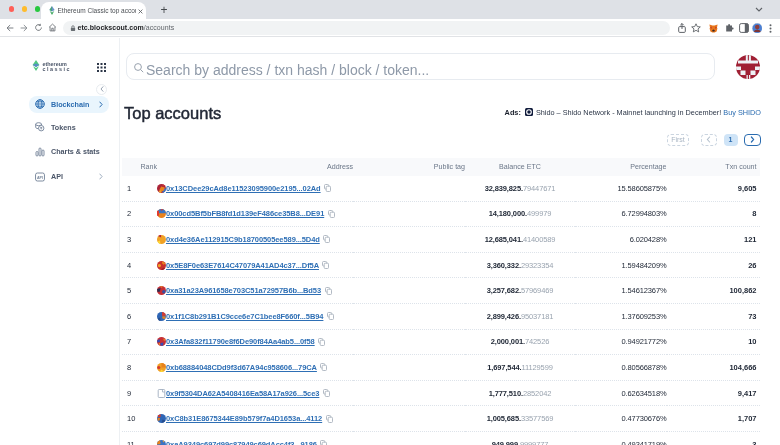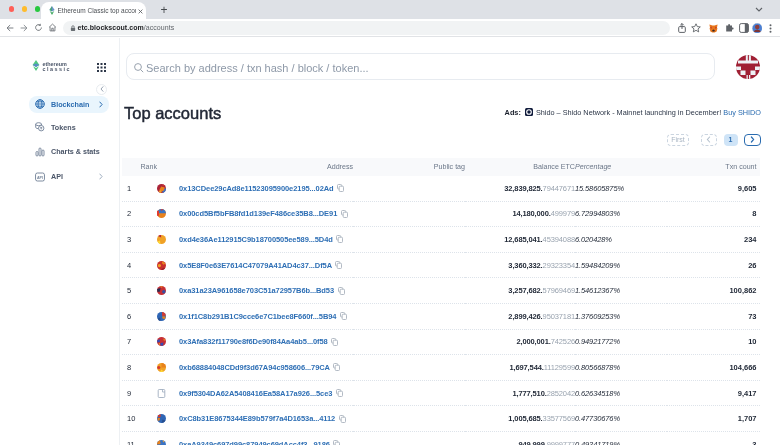--- a/index.html
+++ b/index.html
@@ -35,47 +35,47 @@
 .nav svg.chev { margin-left:auto; margin-right:6px; }
 #nav1 { top:57.5px; background:#e9f5fd; color:#2b6cb0; }
 
 #nav2 { top:80.5px;text-align:right; }
 #nav3 { top:105px;text-align:center; }
 #nav4 { top:130px; }
 
 
 #search { position:absolute; left:126px; top:14.5px; width:589px; height:27px;
   border:1px solid #e7ebf0; border-radius:8px; }
-#search .ph { position:absolute; left:19px; top:8.8px; font-size:11px; color:#8e99a8; }
+#search .ph { position:absolute; left:19px; top:8.8px; font-size:14px; color:#8e99a8; }
 #caplogo { position:absolute; left:736px; top:17px; }
 #heading { position:absolute; left:124px; top:66px; font-size:16.5px; font-weight:normal; -webkit-text-stroke:0.45px #222836; color:#222836; letter-spacing:0px; }
 #adsrow { position:absolute; right:19px; top:69.5px; font-size:7.3px; letter-spacing:0px; color:#1a202c;
   display:flex; align-items:center; }
 #adsrow .buy { color:#2b6cb0; }
 #pager { position:absolute; top:95.5px; right:19.5px; display:flex; }
 .pbtn { height:12.5px; border-radius:4px; font-size:7px; display:flex; align-items:center; justify-content:center; }
 #pfirst { width:22px; border:1px dashed #cbd5e0; color:#aab6c4; margin-right:11.5px; }
 #pprev  { width:16px; border:1px dashed #cbd5e0; color:#aab6c4; margin-right:7px; }
 #pone   { width:14px; background:#cfe4f7; color:#2b6cb0; font-weight:bold; margin-right:6.5px; }
 #pnext  { width:16.5px; border:1.3px solid #2b6cb0; color:#2b6cb0; border-radius:4px; }
 
 
 #tbl { position:absolute; left:122px; top:120px; width:638px; border-collapse:collapse; table-layout:fixed; }
 #tbl th { background:#f8f9fb; height:17.5px; font-size:7.1px; color:#6b7788; font-weight:normal; text-align:right; }
 #tbl td { height:25.6px; border-bottom:1px dotted #dde3ea; font-size:7.5px; color:#232b39; }
 #tbl .c1 { width:35px; padding-left:5px; }
 #tbl .c2 { width:196px; }
 #tbl .c3 { width:112px; }
 #tbl td.c4, #tbl td.c5 { letter-spacing:-0.12px; }
-#tbl .c4 { width:110px; text-align:right; }
-#tbl .c5 { width:91.5px; text-align:left;font-style:italic; }
+#tbl .c4 { width:110px; text-align:center; }
+#tbl .c5 { width:91.5px; text-align:right; }
 #tbl .c6 { width:93.5px; text-align:right; padding-right:3.5px; }
 .addr { display:flex; align-items:center; }
 .addr svg { flex:none; }
-.addr .a { color:#2e6fb5; font-weight:bold; letter-spacing:-0.08px; margin-left:13px; margin-right:3.5px; white-space:nowrap; }
+.addr .a { color:#2e6fb5; font-weight:bold; letter-spacing:-0.08px; margin-left:0; margin-right:3.5px; white-space:nowrap;text-decoration:underline; }
 .dec { color:#99a3af; font-weight:normal;margin-top:26px; }
 .bal b, .txn { font-weight:bold; }
 </style>
 </head>
 <body>
 
 <div id="tabstrip">
   <div class="tl" style="left:8.5px;  background:#ff5f57;"></div>
   <div class="tl" style="left:21.5px; background:#febc2e;"></div>
   <div class="tl" style="left:34.5px; background:#28c840;"></div>
@@ -346,23 +346,23 @@
                 <path d="M0.5 6.5 L3 5.5 L3.5 9 L2 8.5 Z" fill="#fdd835"></path>
               </svg>
               <span class="a">0xd4e36Ae112915C9b18700505ee589...5D4d</span>
               <svg width="7" height="8" viewBox="0 0 7 8" style="flex:none">
                 <path d="M4.7 3 L4.7 1.5 A1 1 0 0 0 3.7 0.5 L1.5 0.5 A1 1 0 0 0 0.5 1.5 L0.5 4 A1 1 0 0 0 1.5 5 L2.1 5" stroke="#a9b2bd" fill="none" stroke-width="0.9"></path>
                 <rect x="2.2" y="2.2" width="4.3" height="5.3" rx="1" stroke="#a9b2bd" fill="#fff" stroke-width="0.9"></rect>
               </svg>
             </span>
           </td>
   <td class="c3"></td>
-  <td class="c4 bal"><b>12,685,041.</b><span class="dec">45394088</span></td>
+  <td class="c4 bal"><b>12,685,041.</b><span class="dec">41400589</span></td>
   <td class="c5">6.020428%</td>
-  <td class="c6 txn">234</td>
+  <td class="c6 txn">121</td>
         </tr>
         <tr>
           <td class="c1">4</td>
   <td class="c2">
             <span class="addr">
               <svg width="9" height="9" viewBox="0 0 9 9">
                 <circle cx="4.5" cy="4.5" r="4.5" fill="#c9302c"></circle>
                 <path d="M5.5 0.2 L8.6 2.6 L6.5 3.8 L4.8 2 Z" fill="#e8821d"></path>
                 <circle cx="2.4" cy="4.6" r="1.6" fill="#f0a126"></circle>
                 <path d="M4 9 L6 6.8 L8.2 7.3 A4.5 4.5 0 0 1 4 9 Z" fill="#9e2130"></path>

